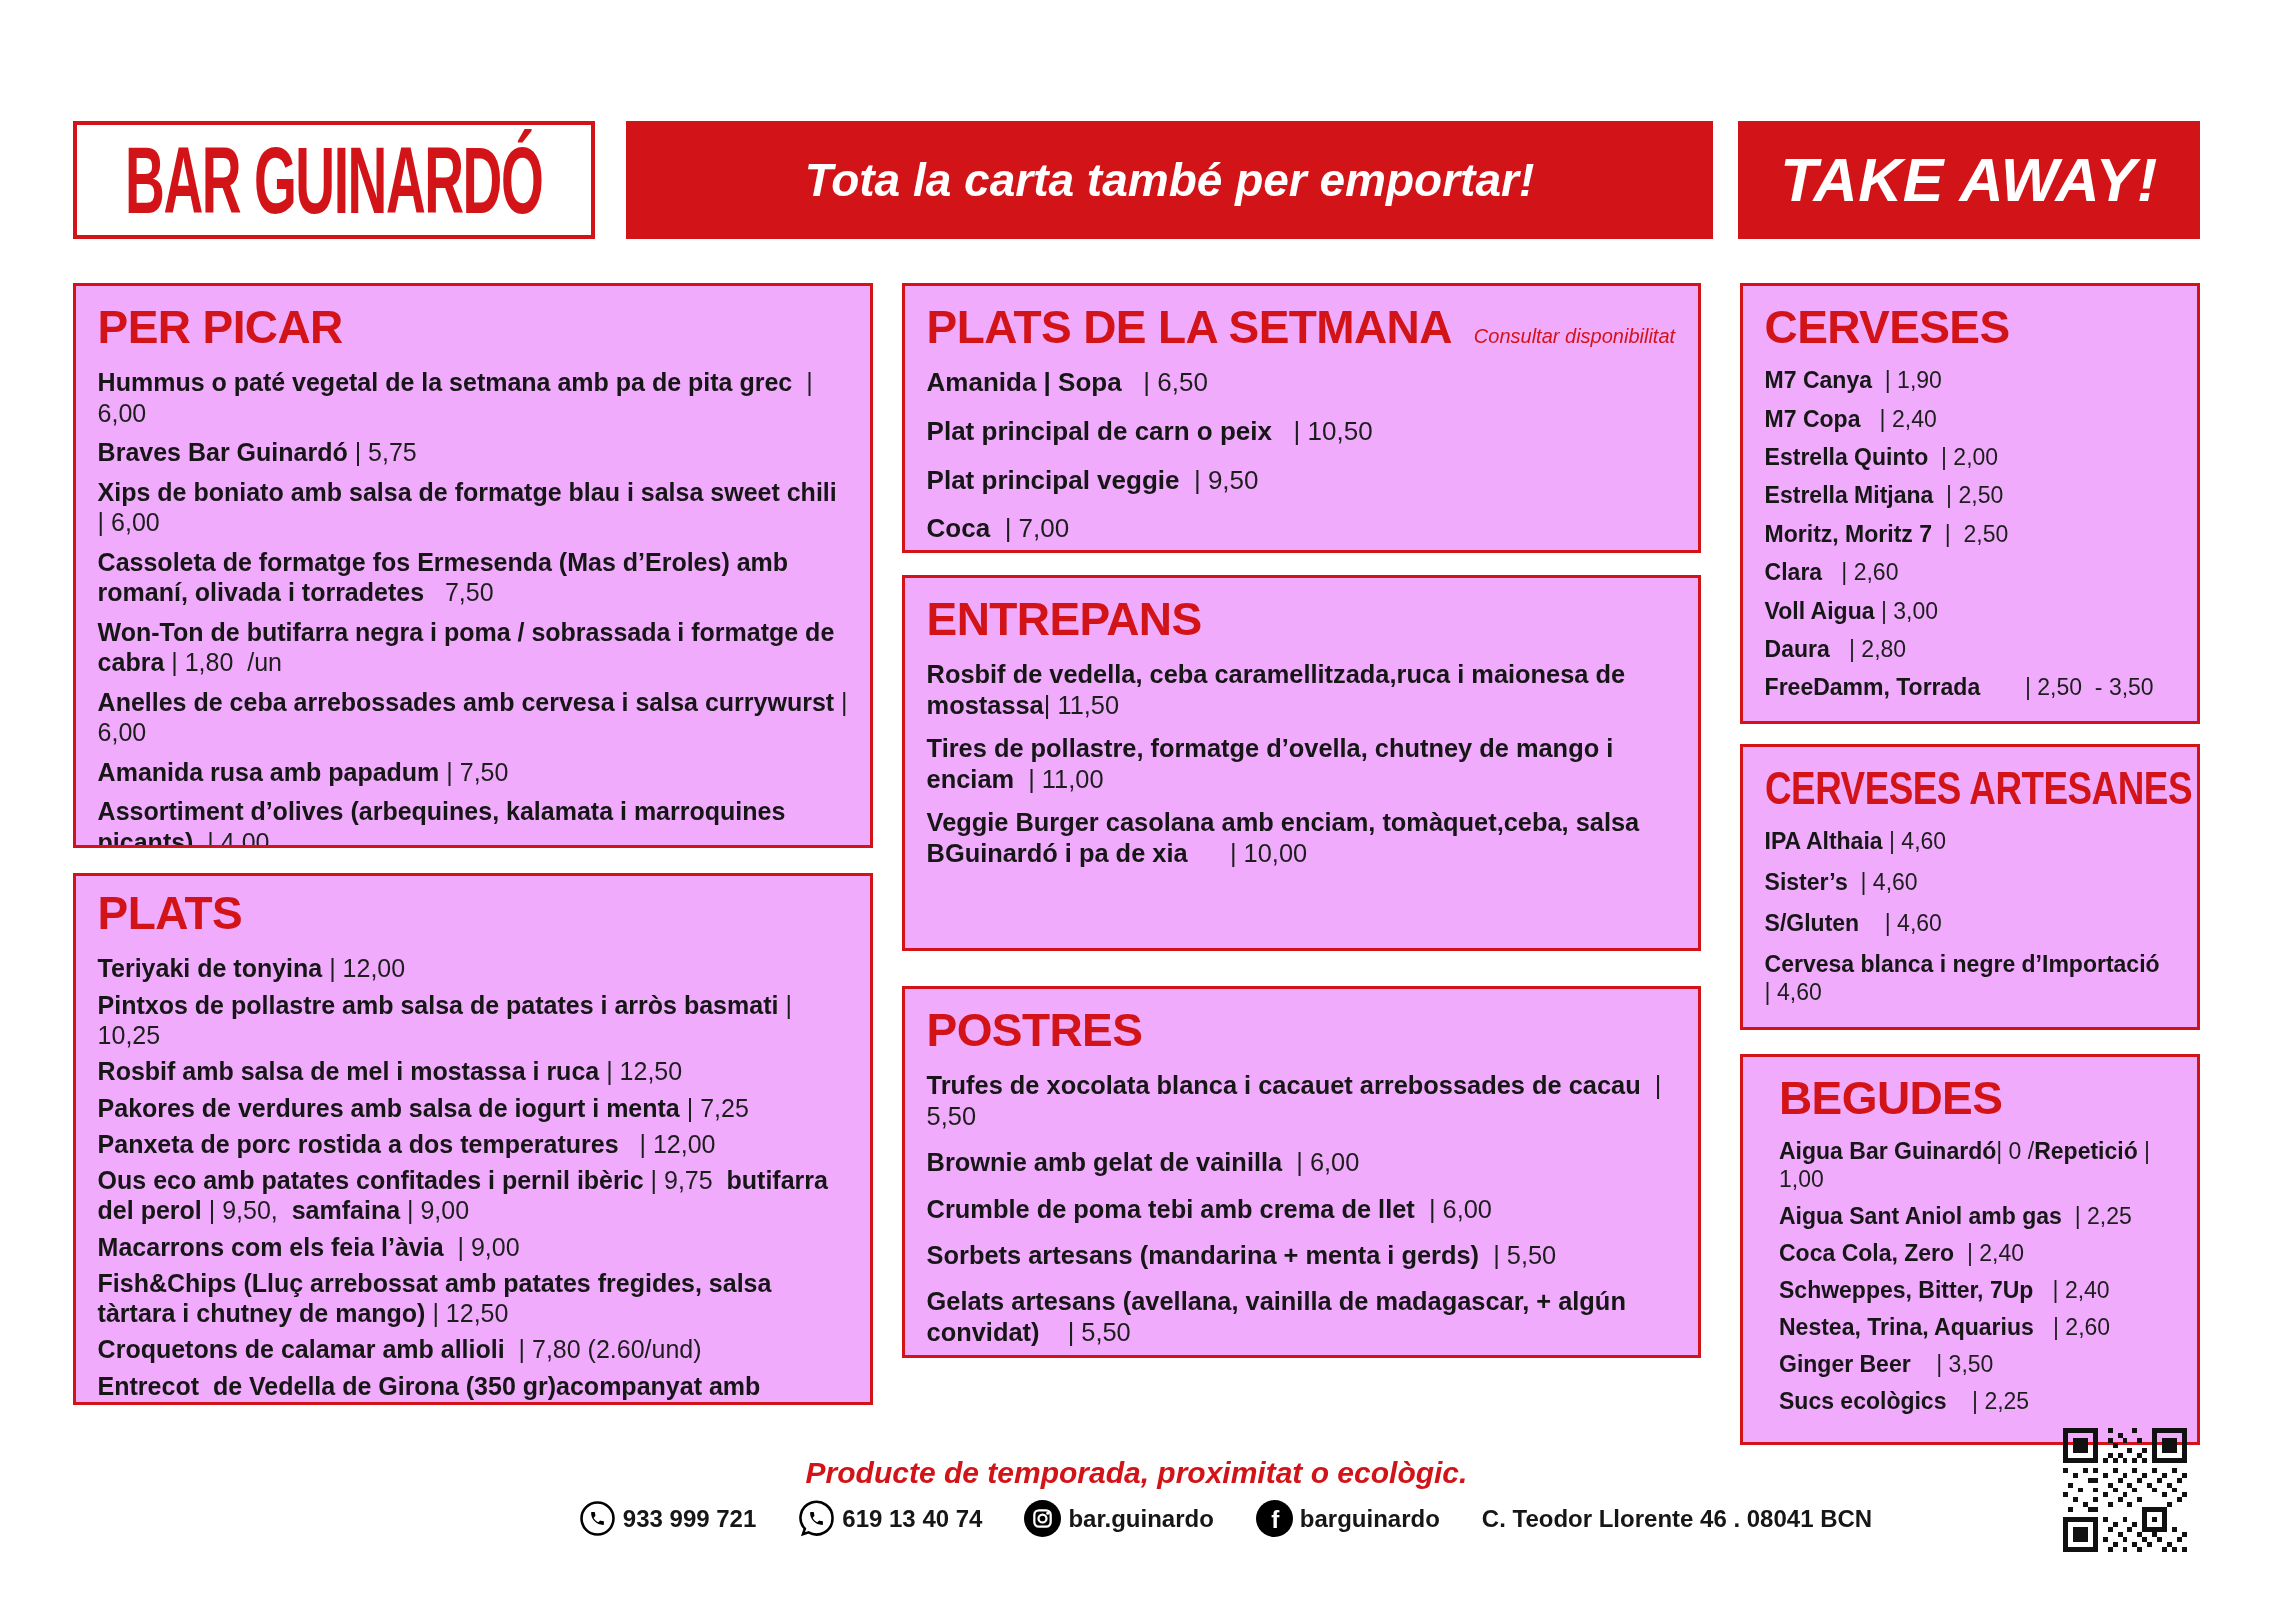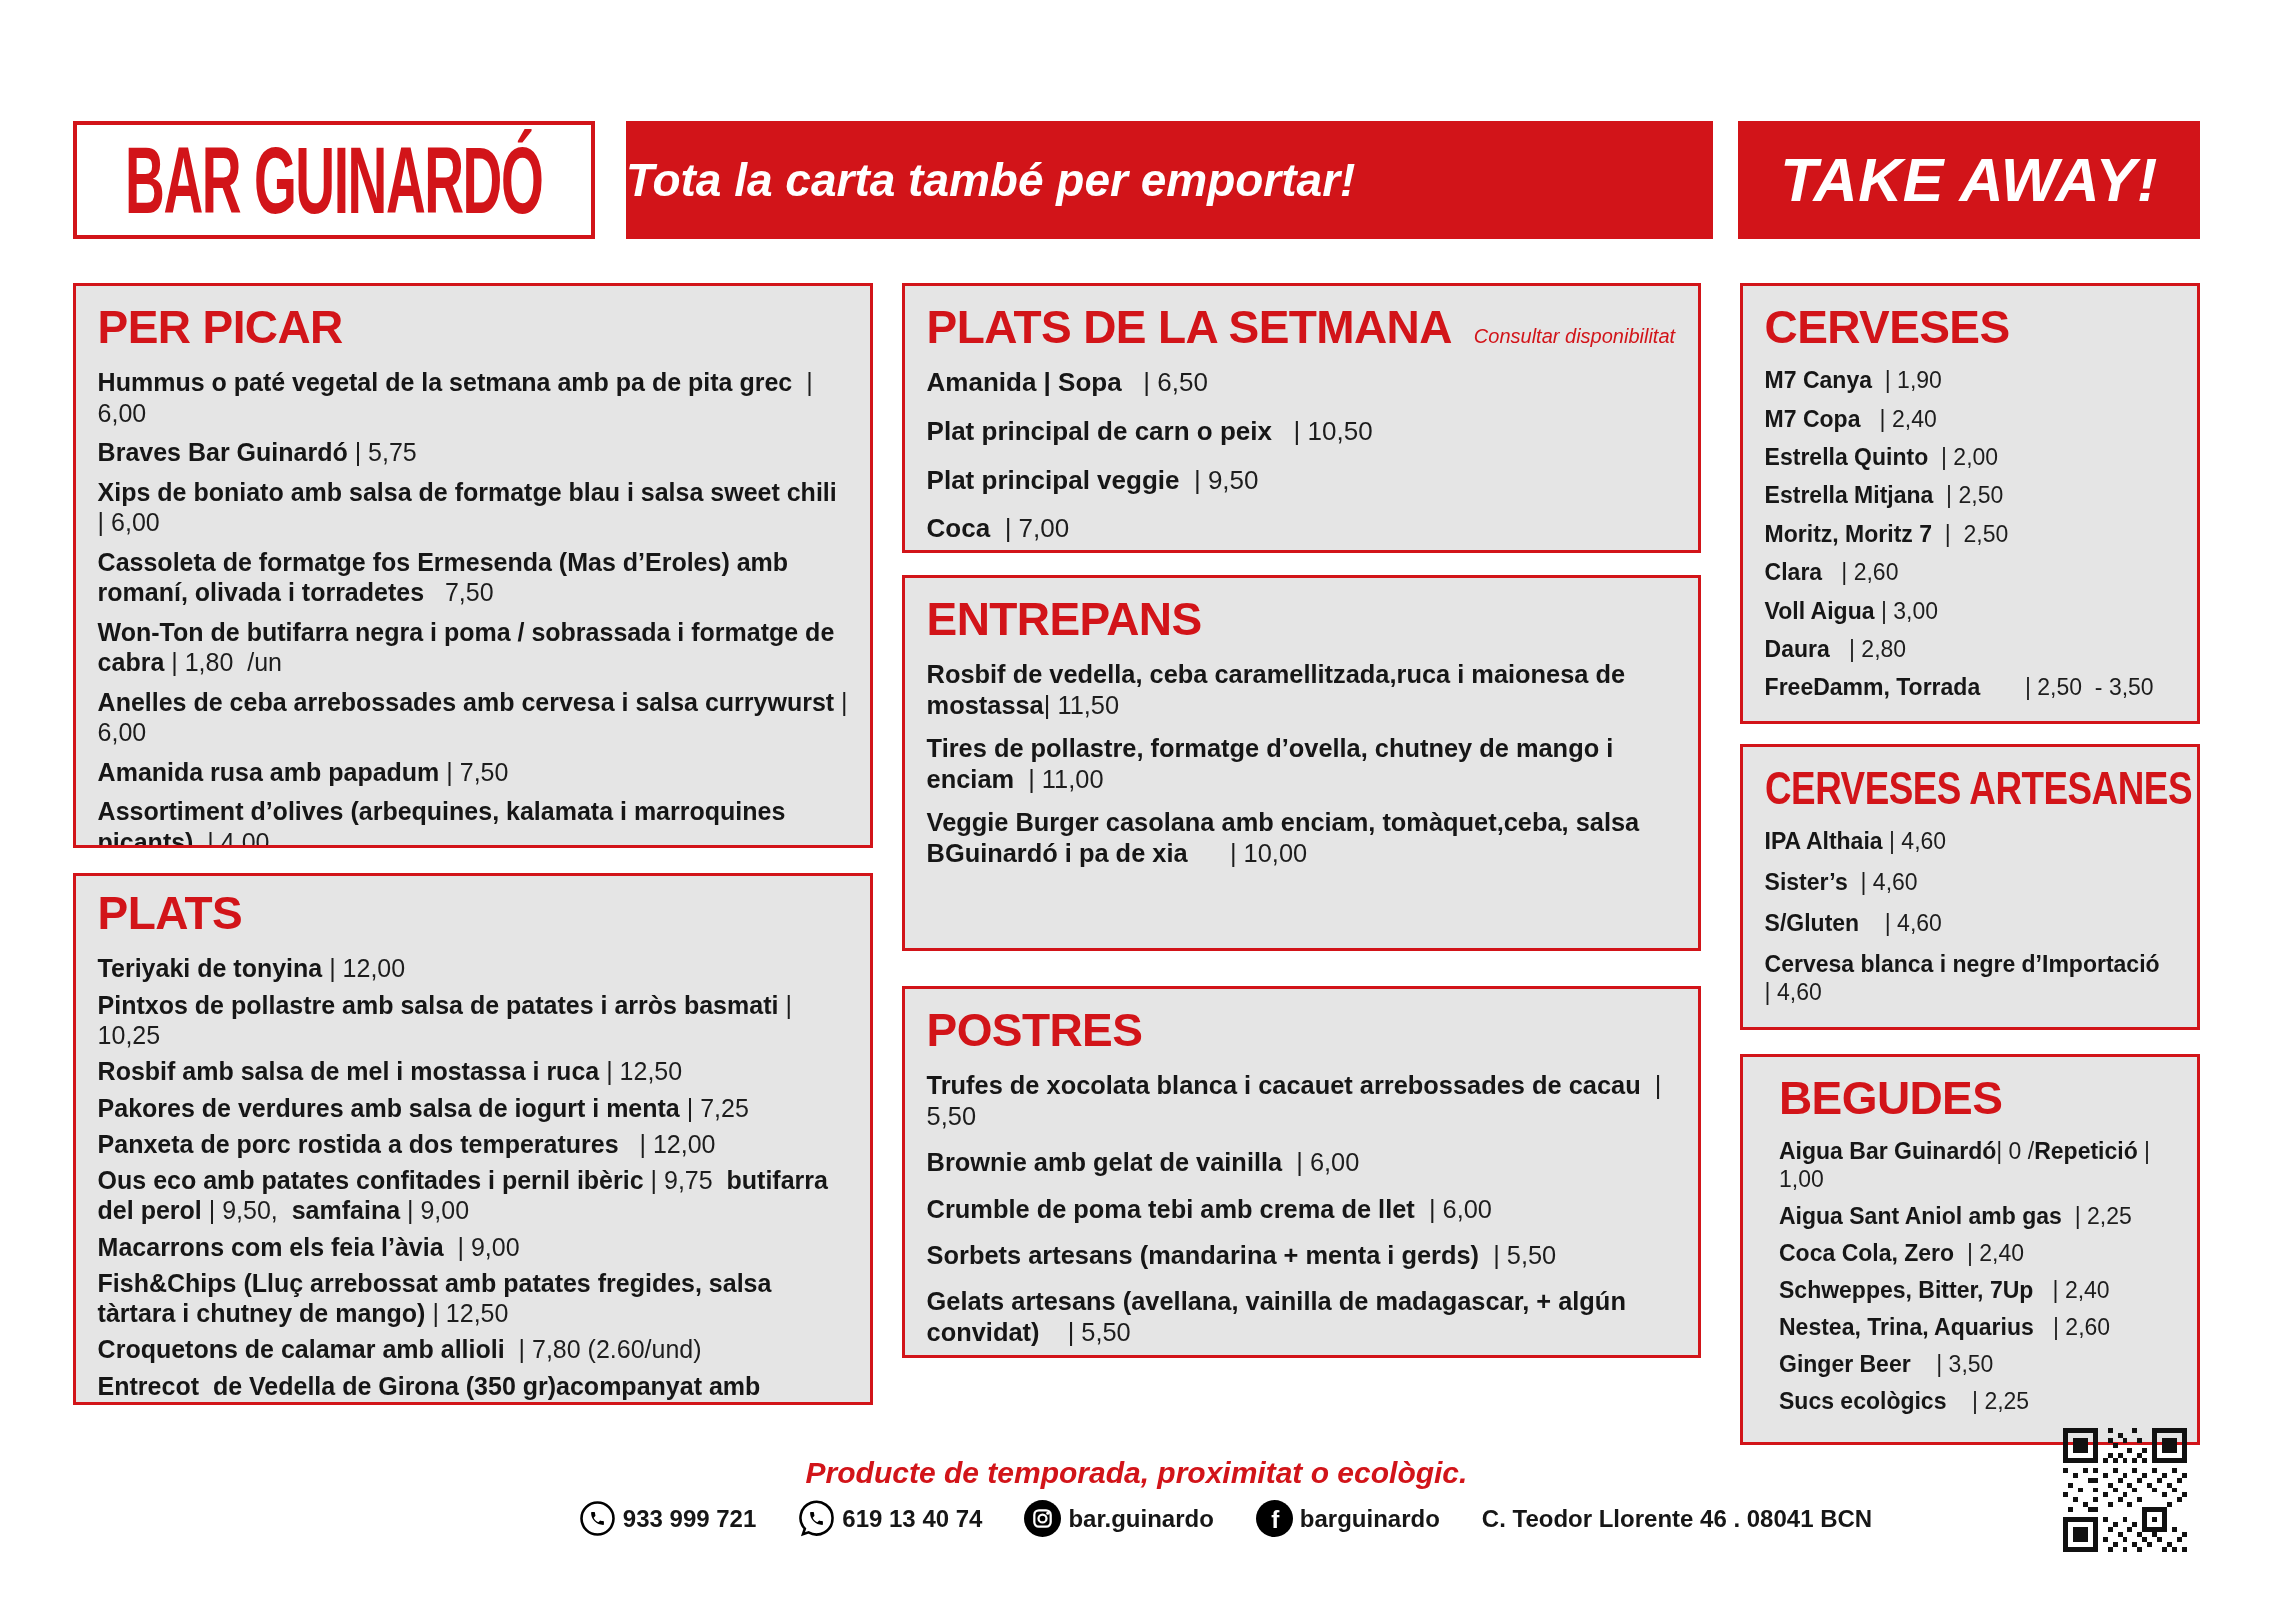--- a/index.html
+++ b/index.html
@@ -14,31 +14,31 @@
     position:absolute; left:73px; top:121px; width:522px; height:118px;
     border:4.4px solid var(--red); background:#fff;
     display:flex; align-items:center; justify-content:center;
   }
   .logo-text{
     font-size:95px; font-weight:bold; color:var(--red); white-space:nowrap;
     transform:scaleX(.58); letter-spacing:-2.5px; line-height:1;
   }
   .banner{
     position:absolute; left:626px; top:121px; width:1087px; height:118px;
-    background:var(--red); color:#fff; display:flex; align-items:center; 
+    background:var(--red); color:#fff; display:flex; align-items:center; justify-content:center;
     font-style:italic; font-weight:bold; font-size:46px; white-space:nowrap;
   }
   .takeaway{
     position:absolute; left:1738px; top:121px; width:462px; height:118px;
     background:var(--red); color:#fff; display:flex; align-items:center; justify-content:center;
     font-style:italic; font-weight:bold; font-size:61px; letter-spacing:0.6px; white-space:nowrap;
   }
   
   .section{
-    position:absolute; border:3.8px solid var(--red); background:#e5e5e5;
+    position:absolute; border:3.8px solid var(--red); background:#f0abfc;
     padding:16.5px 21.6px; overflow:hidden;
   }
   .section h2{
     color:var(--red); font-size:46px; line-height:1.05; margin-bottom:16.5px; white-space:nowrap;
     font-weight:bold; letter-spacing:-0.6px;
   }
   .s-artesanes h2 .tt{ display:inline-block; transform:scaleX(.8); transform-origin:left center; }
   .subtitle{ color:var(--red); font-style:italic; font-weight:normal; font-size:20px; margin-left:22px; letter-spacing:0; }
   .item{ white-space:pre-wrap; }
   .item .n{ font-weight:bold; }

